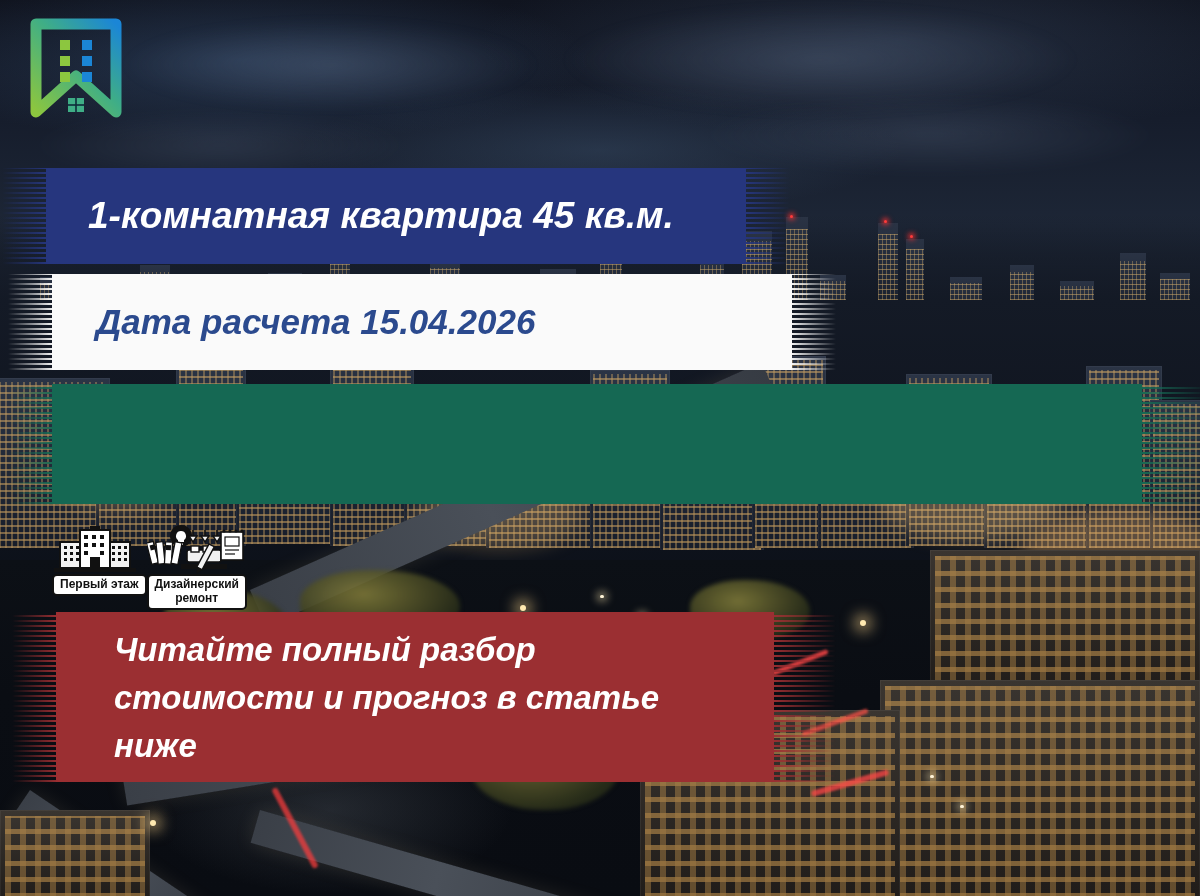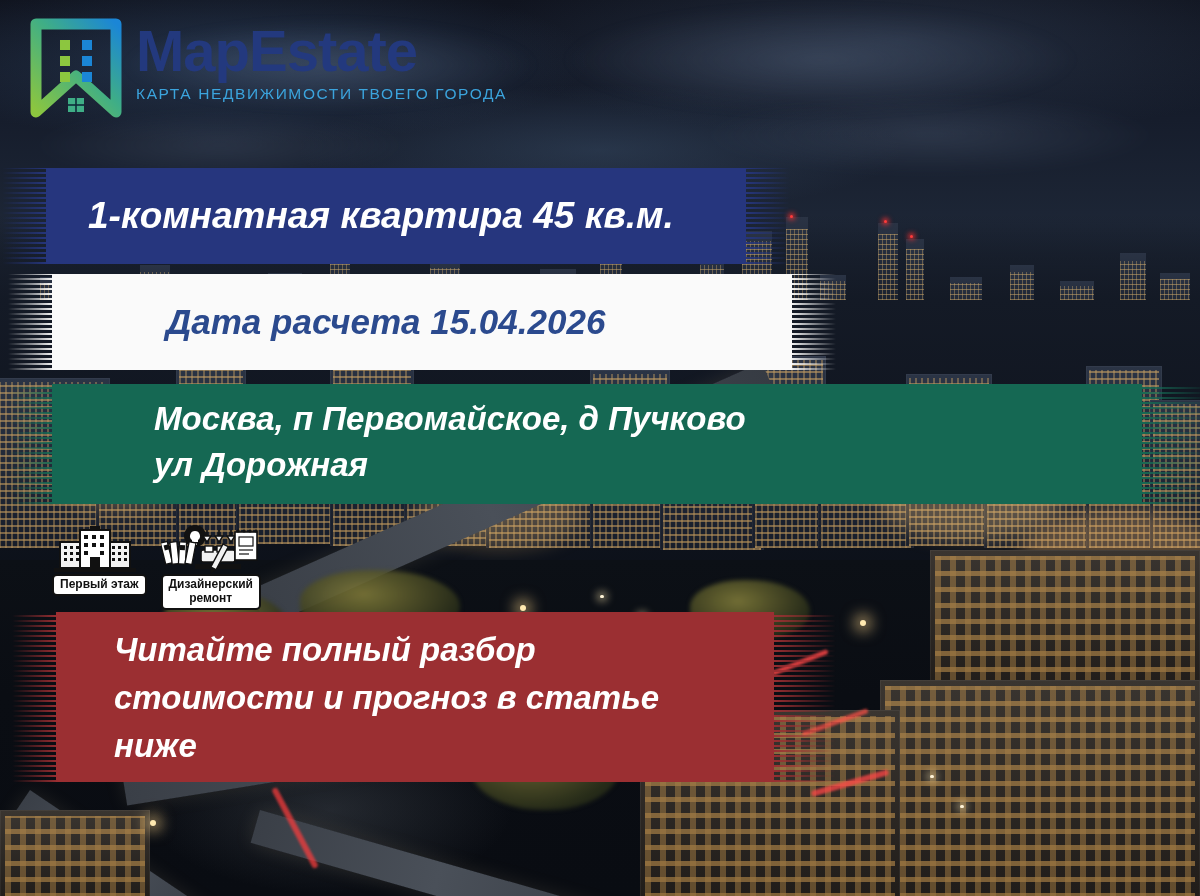--- a/index.html
+++ b/index.html
@@ -146,21 +146,21 @@
 
   
   #band-date { left:52px; top:274px; width:740px; height:96px; }
   #band-date .paint { background:#fafafa; }
   #band-date .fray { background-image:
       repeating-linear-gradient(0deg,#fafafa 0 2px, rgba(250,250,250,0) 2px 5px); }
   #band-date .fray.l { -webkit-mask-image:linear-gradient(90deg,rgba(0,0,0,0),#000);
                        mask-image:linear-gradient(90deg,rgba(0,0,0,0),#000); }
   #band-date .fray.r { -webkit-mask-image:linear-gradient(270deg,rgba(0,0,0,0),#000);
                        mask-image:linear-gradient(270deg,rgba(0,0,0,0),#000); }
-  #band-date .band-text { color:#2b4a8e; font-size:35px; line-height:96px; padding-left:114px; }
+  #band-date .band-text { color:#2b4a8e; font-size:35px; line-height:96px; padding-left:44px; }
 
   
   #band-address { left:52px; top:384px; width:1090px; height:120px; }
   #band-address .paint { background:#156853; }
   #band-address .fray { background-image:
       repeating-linear-gradient(0deg,#156853 0 2px, rgba(21,104,83,0) 2px 5px); }
   #band-address .fray.l { -webkit-mask-image:linear-gradient(90deg,rgba(0,0,0,0),#000);
                           mask-image:linear-gradient(90deg,rgba(0,0,0,0),#000); }
   #band-address .fray.r { width:70px; right:-68px;
                           -webkit-mask-image:linear-gradient(270deg,rgba(0,0,0,0),#000);
@@ -173,21 +173,21 @@
   #band-cta .fray { background-image:
       repeating-linear-gradient(0deg,#9b2f32 0 2px, rgba(155,47,50,0) 2px 5px); }
   #band-cta .fray.l { -webkit-mask-image:linear-gradient(90deg,rgba(0,0,0,0),#000);
                       mask-image:linear-gradient(90deg,rgba(0,0,0,0),#000); }
   #band-cta .fray.r { width:64px; right:-62px;
                       -webkit-mask-image:linear-gradient(270deg,rgba(0,0,0,0),#000);
                       mask-image:linear-gradient(270deg,rgba(0,0,0,0),#000); }
   #band-cta .band-text { font-size:33px; line-height:1.45; padding:14px 0 0 58px; }
 
   
-  .badges { position:absolute; left:52px; top:524px; display:flex; gap:14px; z-index:6; }
+  .badges { position:absolute; left:52px; top:524px; display:flex; z-index:6; }
   .badge { width:auto; position:relative; }
   .badge-art { display:block; }
   .badge-label {
     margin-top:-2px;
     background:#fff; color:#111; border:2px solid #111; border-radius:5px;
     font-size:12px; font-weight:bold; text-align:center; padding:2px 6px;
     line-height:1.15; white-space:pre-line;
   }
 </style>
 </head>
@@ -312,46 +312,40 @@
     <rect x="52" y="38" width="10" height="10" fill="#1b86d6"></rect>
     <rect x="52" y="54" width="10" height="10" fill="#1b86d6"></rect>
     <g fill="#3fae86">
       <rect x="38" y="80" width="16" height="14"></rect>
     </g>
     <g stroke="#0d2b3a" stroke-width="1.6">
       <line x1="46" y1="80" x2="46" y2="94"></line>
       <line x1="38" y1="87" x2="54" y2="87"></line>
     </g>
   </svg>
-  <div class="logo-text">
-    <div class="logo-word">MapEstate</div>
-    <div class="logo-tag">КАРТА НЕДВИЖИМОСТИ ТВОЕГО ГОРОДА</div>
-  </div>
 </div>
 
 <div class="band" id="band-title">
   <div class="paint"></div>
   <div class="fray l"></div>
   <div class="fray r"></div>
   <div class="band-text">1-комнатная квартира 45 кв.м.</div>
 </div>
 
 <div class="band" id="band-date">
   <div class="paint"></div>
   <div class="fray l"></div>
   <div class="fray r"></div>
   <div class="band-text">Дата расчета 15.04.2026</div>
 </div>
 
 <div class="band" id="band-address">
   <div class="paint"></div>
   <div class="fray l"></div>
   <div class="fray r"></div>
-  <div class="band-text">Москва, п Первомайское, д Пучково
-ул Дорожная</div>
 </div>
 
 <div class="band" id="band-cta">
   <div class="paint"></div>
   <div class="fray l"></div>
   <div class="fray r"></div>
   <div class="band-text">Читайте полный разбор
 стоимости и прогноз в статье
 ниже</div>
 </div>

